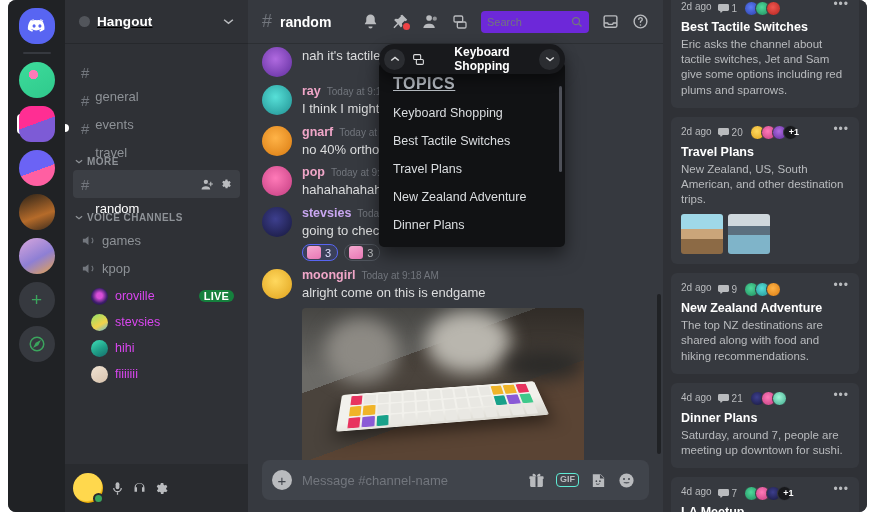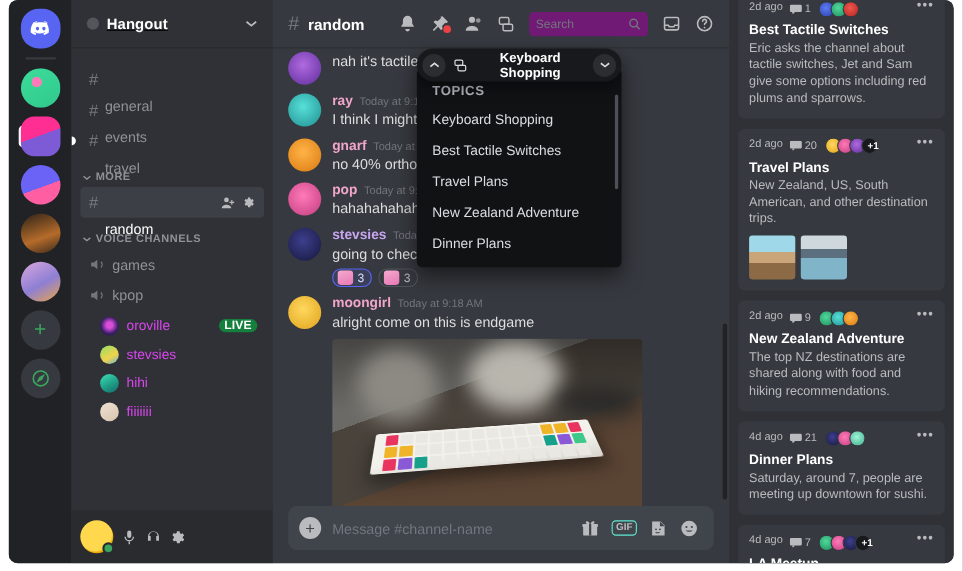--- a/index.html
+++ b/index.html
@@ -131,21 +131,21 @@
   .chat { flex: 1; background: #36393f; display: flex; flex-direction: column; min-width: 0; position: relative; }
   .chat-header {
     height: 44px; display: flex; align-items: center; gap: 8px;
     padding: 0 14px; border-bottom: 1px solid #2c2f33;
     flex-shrink: 0; position: relative; z-index: 5;
   }
   .ch-hash { color: #72767d; font-size: 18px; }
   .ch-title { color: #fff; font-size: 14px; font-weight: bold; flex: 1; }
   .hdr-icons { display: flex; align-items: center; gap: 13px; color: #b9bbbe; }
   .search-box {
-    width: 108px; height: 22px; background: #701a75; border-radius: 4px;
+    width: 108px; height: 22px; background: #6d28d9; border-radius: 4px;
     display: flex; align-items: center; padding: 0 6px; gap: 4px;
   }
   .search-box input {
     flex: 1; background: transparent; border: 0; outline: 0;
     color: #dcddde; font-size: 11px; font-family: inherit; min-width: 0;
   }
   .search-box input::placeholder { color: #72767d; }
 
   .msgs { flex: 1; overflow: hidden; position: relative; padding-top: 2px; }
   .msg { display: flex; gap: 10px; padding: 5px 14px 2px 14px; position: relative; }
@@ -219,22 +219,22 @@
     display: flex; align-items: center; justify-content: center;
     color: #dcddde; font-size: 9px; flex-shrink: 0;
   }
   .pill-label { color: #fff; font-size: 12px; font-weight: 600; flex: 1; text-align: center; }
   .picker-menu {
     margin-top: -12px; background: #111214; border-radius: 5px;
     padding: 10px 0 8px; box-shadow: 0 8px 18px rgba(0,0,0,.5);
     position: relative; z-index: 1; width: 186px;
   }
   .menu-title {
-    color: #b5bac1; font-size: 12px; font-weight: bold;
-    letter-spacing: .5px; padding: 3px 14px 6px;
+    color: #b5bac1; font-size: 16px; font-weight: bold;
+    letter-spacing: .5px; padding: 3px 14px 6px; text-decoration: underline;
   }
   .menu-item { color: #dbdee1; font-size: 12.5px; padding: 7px 14px; }
   .menu-scroll {
     position: absolute; right: 3px; top: 24px; width: 3px; height: 86px;
     background: #4e5058; border-radius: 2px;
   }
 
   
   .threads {
     width: 204px; background: #2f3136; flex-shrink: 0;

